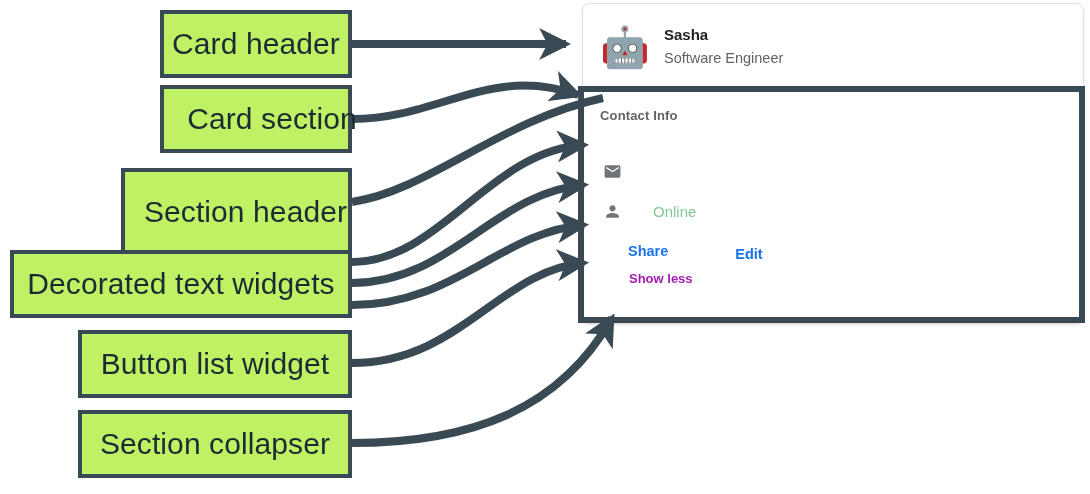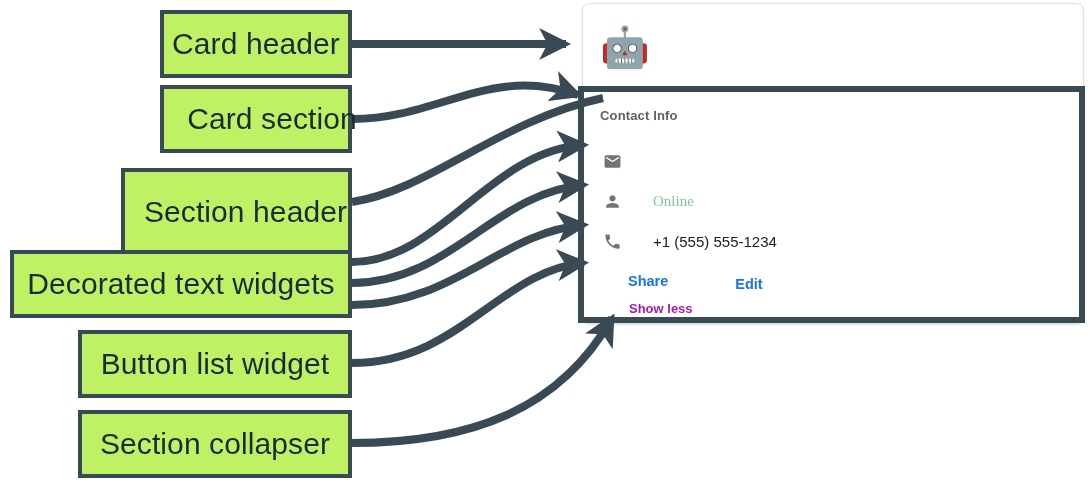--- a/index.html
+++ b/index.html
@@ -96,21 +96,21 @@
     right: 0;
     bottom: 0;
     padding: 16px 0 0 17px;
     box-sizing: border-box;
   }
   #section-title {
     font-size: 13px;
     font-weight: bold;
     color: #5f6368;
     letter-spacing: 0.15px;
-    margin-bottom: 18px;
+    margin-bottom: 28px;
   }
   .info-row {
     display: flex;
     align-items: center;
     height: 40px;
   }
   .info-icon {
     width: 24px;
     height: 24px;
     flex: 0 0 auto;
@@ -119,21 +119,21 @@
     justify-content: center;
     color: #70757a;
   }
   .info-icon svg { display: block; }
   .info-text {
     margin-left: 29px;
     font-size: 15px;
     color: #202124;
     white-space: nowrap;
   }
-  .info-text.status-online { color: #81c995; font-family: Liberation Serif, serif; }
+  .info-text.status-online { color: #81c995; }
 
   #button-list {
     display: flex;
     align-items: center;
     height: 34px;
     margin-top: 3px;
     gap: 12px;
   }
   .link-button {
     font-size: 14.5px;
@@ -182,20 +182,24 @@
 </style>
 </head>
 <body>
 
 <div id="root">
 
   <div id="card">
 
     <div id="card-header">
       <div id="avatar">🤖</div>
+      <div id="header-text">
+        <div id="header-title">Sasha</div>
+        <div id="header-subtitle">Software Engineer</div>
+      </div>
     </div>
 
     <div id="section-body">
 
       <div id="section-title">Contact Info</div>
 
       
       <div class="info-row">
         <span class="info-icon">
           <svg width="19" height="19" viewBox="0 0 24 24" fill="currentColor">
@@ -208,28 +212,20 @@
       <div class="info-row">
         <span class="info-icon">
           <svg width="19" height="19" viewBox="0 0 24 24" fill="currentColor">
             <path d="M12 12c2.21 0 4-1.79 4-4s-1.79-4-4-4-4 1.79-4 4 1.79 4 4 4zm0 2c-2.67 0-8 1.34-8 4v2h16v-2c0-2.66-5.33-4-8-4z"></path>
           </svg>
         </span>
         <span class="info-text status-online">Online</span>
       </div>
 
       
-      <div class="info-row">
-        <span class="info-icon">
-          <svg width="19" height="19" viewBox="0 0 24 24" fill="currentColor">
-            <path d="M6.62 10.79c1.44 2.83 3.76 5.14 6.59 6.59l2.2-2.2c.27-.27.67-.36 1.02-.24 1.12.37 2.33.57 3.57.57.55 0 1 .45 1 1V20c0 .55-.45 1-1 1-9.39 0-17-7.61-17-17 0-.55.45-1 1-1h3.5c.55 0 1 .45 1 1 0 1.25.2 2.45.57 3.57.11.35.03.74-.25 1.02l-2.2 2.2z"></path>
-          </svg>
-        </span>
-        <span class="info-text">+1 (555) 555-1234</span>
-      </div>
 
       
       <div id="button-list">
         <span id="btn-share" class="link-button">Share</span>
         <span id="btn-edit" class="link-button">Edit</span>
       </div>
 
       
       <div id="collapser">Show less</div>
 

